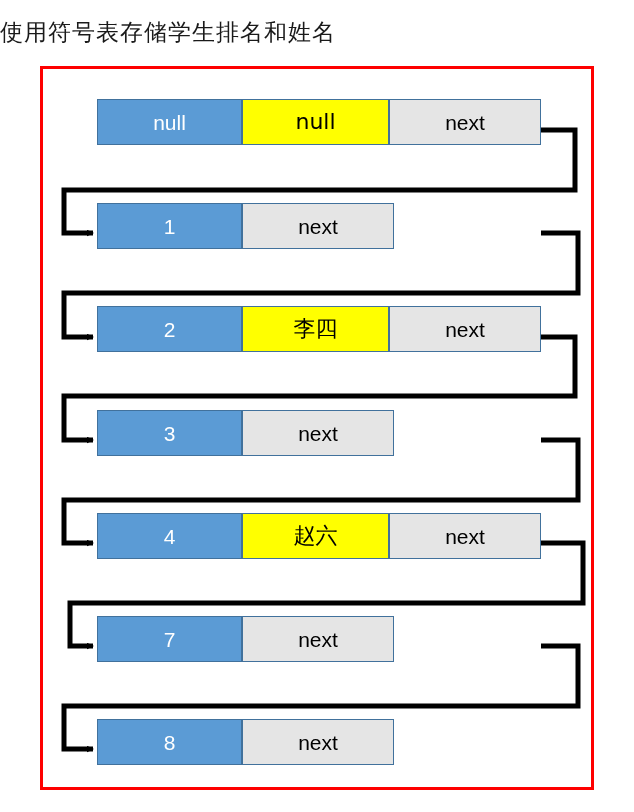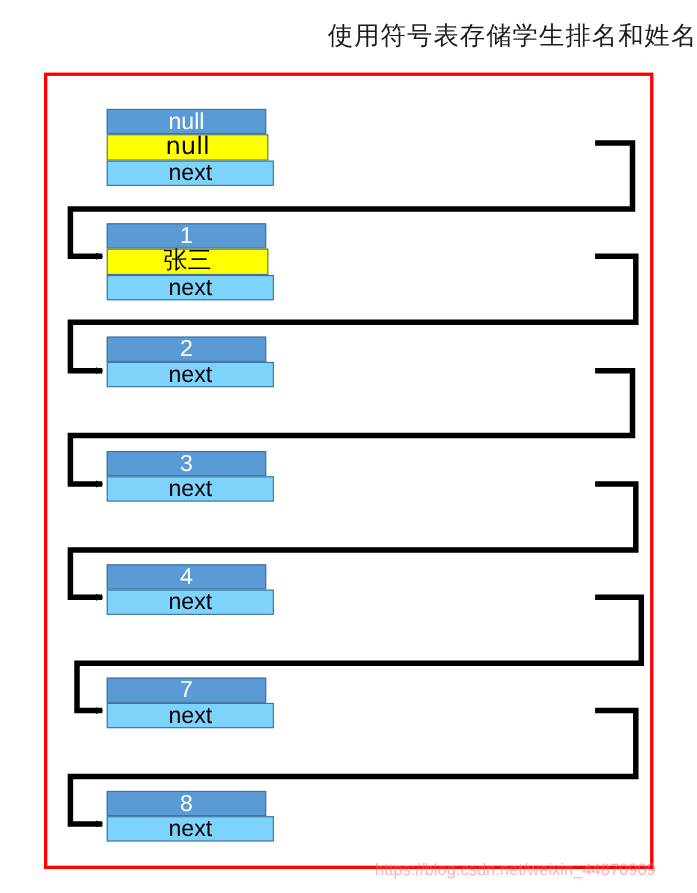--- a/index.html
+++ b/index.html
@@ -21,21 +21,21 @@
     width: 634px;
     height: 812px;
   }
 
   
   #title {
     position: absolute;
     left: 0;
     top: 17px;
     width: 634px;
-    text-align: right;
+    text-align: left;
     font-family: "Liberation Serif", "DejaVu Serif", serif;
     font-size: 23px;
     color: #1a1a1a;
     letter-spacing: 1px;
     white-space: nowrap;
   }
 
   
   #red-frame {
     position: absolute;
@@ -56,21 +56,20 @@
     height: 812px;
     pointer-events: none;
   }
 
   
   .node {
     position: absolute;
     height: 46px;
     display: flex;
     box-sizing: border-box;
-    flex-direction: column;
   }
   .cell {
     box-sizing: border-box;
     border: 1px solid #41719c;
     display: flex;
     align-items: center;
     justify-content: center;
     font-size: 21px;
     line-height: 1;
   }
@@ -81,21 +80,21 @@
   }
   .cell-val {
     width: 147px;
     background: #ffff00;
     color: #000000;
     font-family: "DejaVu Sans", "Liberation Sans", sans-serif;
     font-size: 22px;
   }
   .cell-next {
     width: 152px;
-    background: #7dd3fc;
+    background: #e5e5e5;
     color: #000000;
   }
 
   
   #watermark {
     position: absolute;
     left: 341px;
     top: 782px;
     font-size: 15px;
     color: #ff7272;
@@ -146,44 +145,44 @@
   </svg>
 
   <div class="node" style="left:97px; top:99px;">
     <div class="cell cell-key">null</div>
     <div class="cell cell-val">null</div>
     <div class="cell cell-next">next</div>
   </div>
 
   <div class="node" style="left:97px; top:203px;">
     <div class="cell cell-key">1</div>
-    <div class="cell cell-val">张三</div>
     <div class="cell cell-next">next</div>
   </div>
 
   <div class="node" style="left:97px; top:306px;">
     <div class="cell cell-key">2</div>
+    <div class="cell cell-val">李四</div>
     <div class="cell cell-next">next</div>
   </div>
 
   <div class="node" style="left:97px; top:410px;">
     <div class="cell cell-key">3</div>
     <div class="cell cell-next">next</div>
   </div>
 
   <div class="node" style="left:97px; top:513px;">
     <div class="cell cell-key">4</div>
+    <div class="cell cell-val">赵六</div>
     <div class="cell cell-next">next</div>
   </div>
 
   <div class="node" style="left:97px; top:616px;">
     <div class="cell cell-key">7</div>
     <div class="cell cell-next">next</div>
   </div>
 
   <div class="node" style="left:97px; top:719px;">
     <div class="cell cell-key">8</div>
     <div class="cell cell-next">next</div>
   </div>
 
-  <div id="watermark">https://blog.csdn.net/weixin_44870909</div>
 
 </div>
 
 </body></html>

